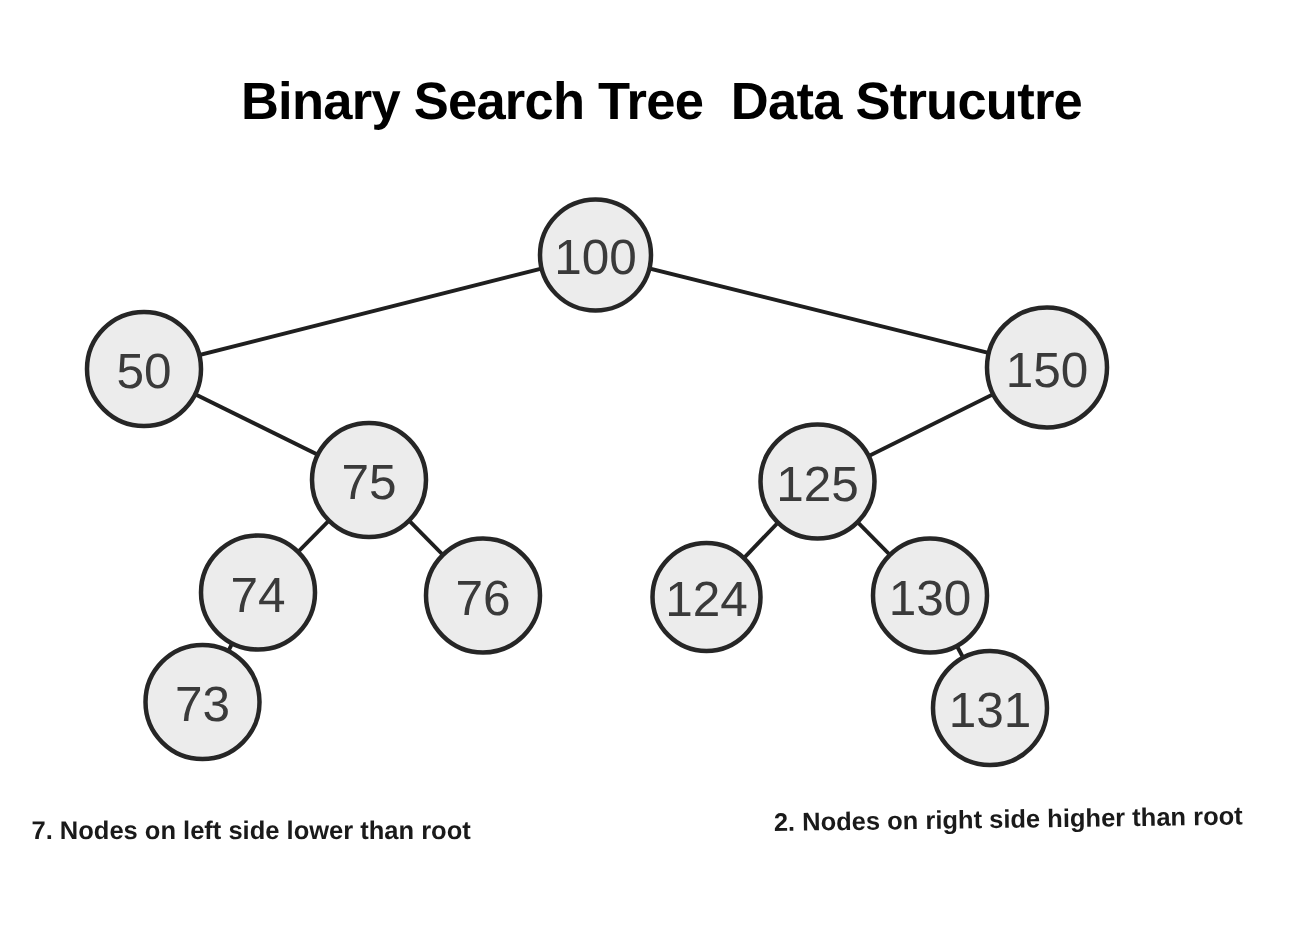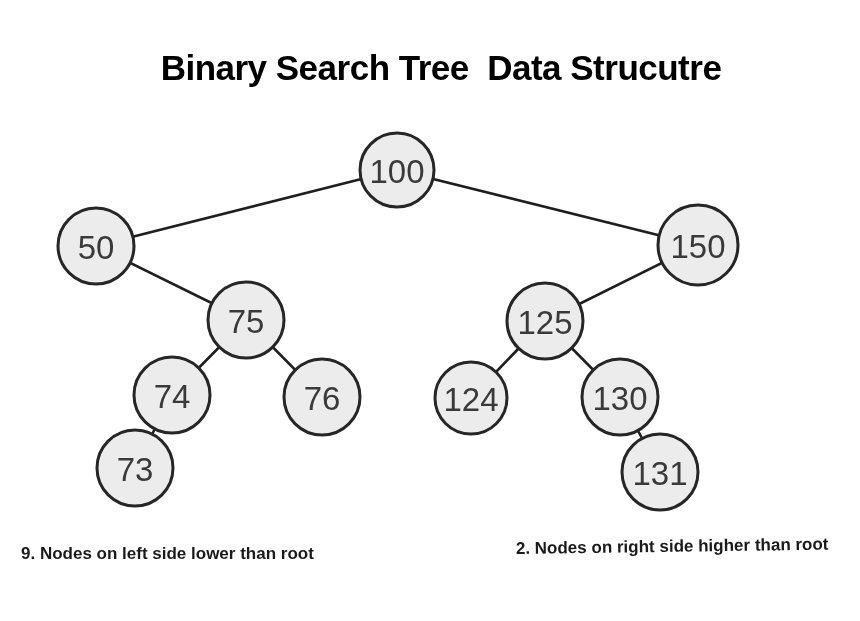--- a/index.html
+++ b/index.html
@@ -109,17 +109,17 @@
       <g>
         <circle cx="135" cy="468" r="38" fill="#ececec" stroke="#262626" stroke-width="3"></circle>
         <text x="135" y="468" text-anchor="middle" dominant-baseline="central" dy="0.04em" fill="#3a3a3a" font-size="33" font-family="&quot;Liberation Sans&quot;, sans-serif">73</text>
       </g>
       <g>
         <circle cx="660" cy="472" r="38" fill="#ececec" stroke="#262626" stroke-width="3"></circle>
         <text x="660" y="472" text-anchor="middle" dominant-baseline="central" dy="0.04em" fill="#3a3a3a" font-size="33" font-family="&quot;Liberation Sans&quot;, sans-serif">131</text>
       </g>
     </svg>
 
-  <div class="caption caption-left">9. Nodes on left side lower than root</div>
+  <div class="caption caption-left">7. Nodes on left side lower than root</div>
 
   <div class="caption caption-right">2. Nodes on right side higher than root</div>
 
 </div>
 
 </body></html>

